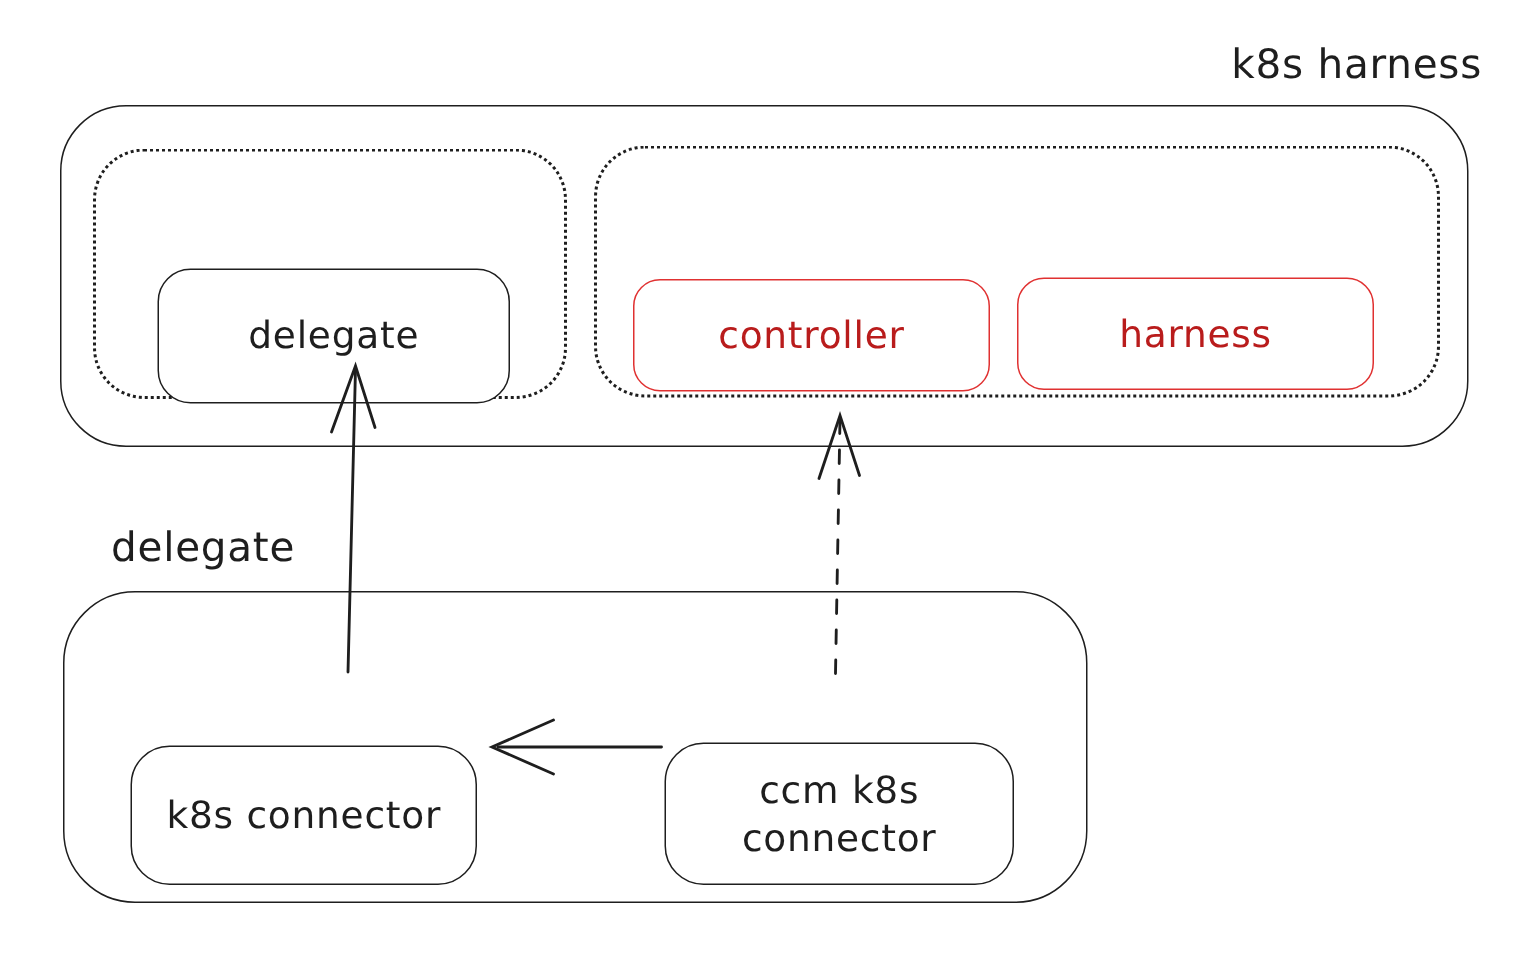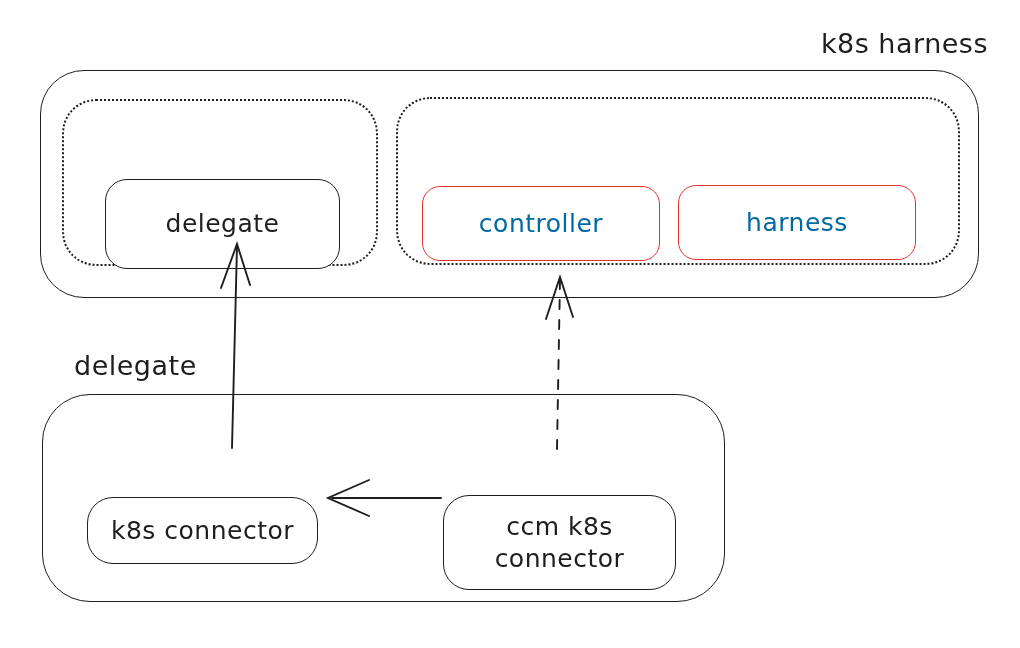--- a/index.html
+++ b/index.html
@@ -45,21 +45,21 @@
     justify-content: center;
     font-size: 25px;
     letter-spacing: 0.5px;
     text-align: center;
     line-height: 1.25;
     box-sizing: border-box;
     margin-top: 44px;
   }
   .node.red {
     border-color: #e03131;
-    color: #0369a1;
+    color: #b91c1c;
   }
   .edge-layer {
     position: absolute;
     left: 0;
     top: 0;
     width: 1020px;
     height: 648px;
     pointer-events: none;
   }
 </style>
@@ -85,21 +85,21 @@
   </div>
 
   <div class="node red" style="left:678px; top:141px; width:238px; height:75px; border-radius:18px;">
     <span>harness</span>
   </div>
 
   <div class="free-label" style="left:74px; top:350px;">delegate</div>
 
   <div class="frame-box" style="left:42px; top:394px; width:681px; height:206px; border-radius:48px;"></div>
 
-  <div class="node" style="left:87px; top:453px; width:231px; height:67px; border-radius:26px;">
+  <div class="node" style="left:87px; top:453px; width:231px; height:93px; border-radius:26px;">
     <span>k8s connector</span>
   </div>
 
   <div class="node" style="left:443px; top:451px; width:233px; height:95px; border-radius:26px; padding:0 24px;">
     <span>ccm k8s connector</span>
   </div>
 
   <svg class="edge-layer" viewBox="0 0 1020 648">
 
     <g stroke="#1e1e1e" stroke-width="1.9" fill="none" stroke-linecap="round">

